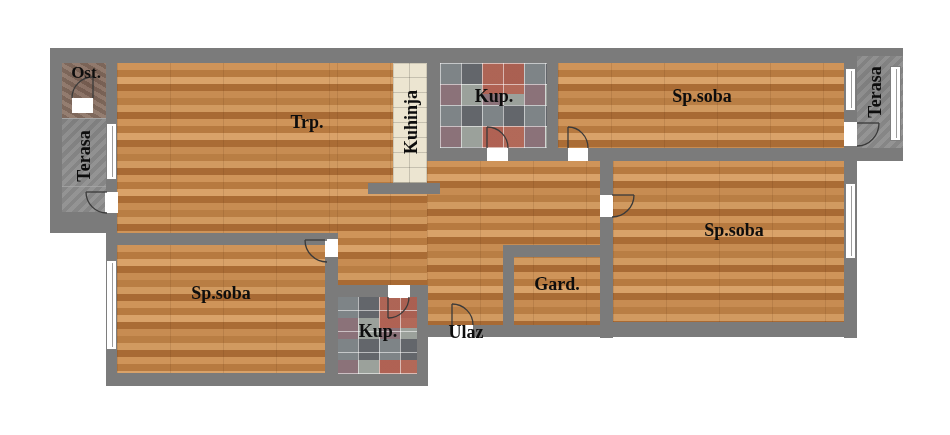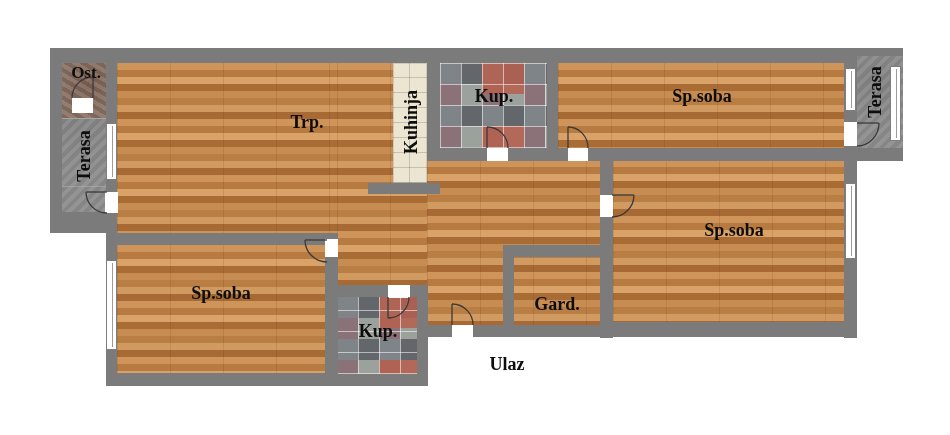--- a/index.html
+++ b/index.html
@@ -169,18 +169,18 @@
     </svg>
 
   <div class="lbl" style="left:86px;top:72px;font-size:17px;">Ost.</div>
   <div class="lbl v" style="left:84px;top:156px;">Terasa</div>
   <div class="lbl" style="left:307px;top:122px;">Trp.</div>
   <div class="lbl v" style="left:411px;top:122px;">Kuhinja</div>
   <div class="lbl" style="left:494px;top:96px;">Kup.</div>
   <div class="lbl" style="left:702px;top:96px;">Sp.soba</div>
   <div class="lbl v" style="left:875px;top:92px;">Terasa</div>
   <div class="lbl" style="left:734px;top:230px;">Sp.soba</div>
-  <div class="lbl" style="left:557px;top:284px;margin-top:20px;">Gard.</div>
+  <div class="lbl" style="left:557px;top:284px;">Gard.</div>
   <div class="lbl" style="left:221px;top:293px;">Sp.soba</div>
   <div class="lbl" style="left:378px;top:331px;">Kup.</div>
-  <div class="lbl" style="left:466px;top:364px;margin-left:41px;">Ulaz</div>
+  <div class="lbl" style="left:466px;top:332px;">Ulaz</div>
 
 </div>
 
 </body></html>

